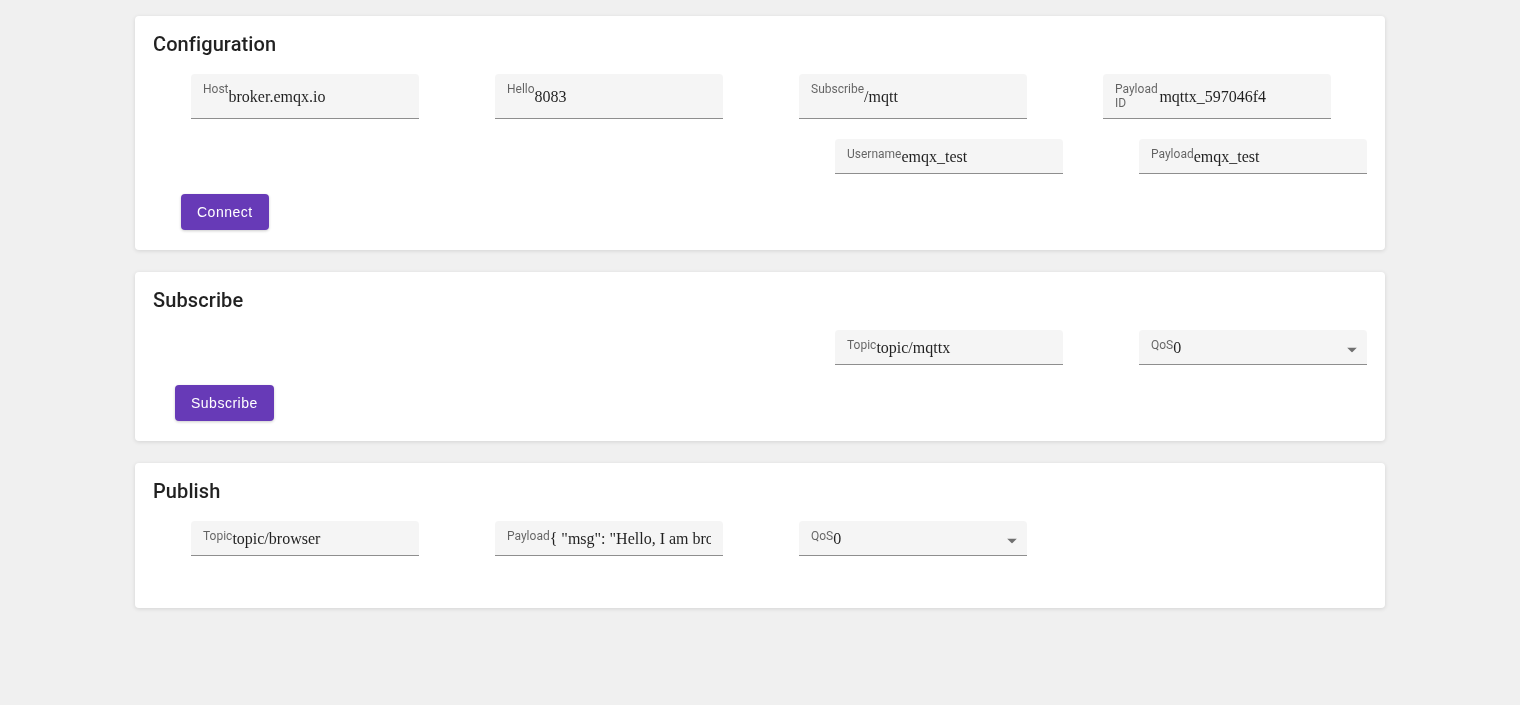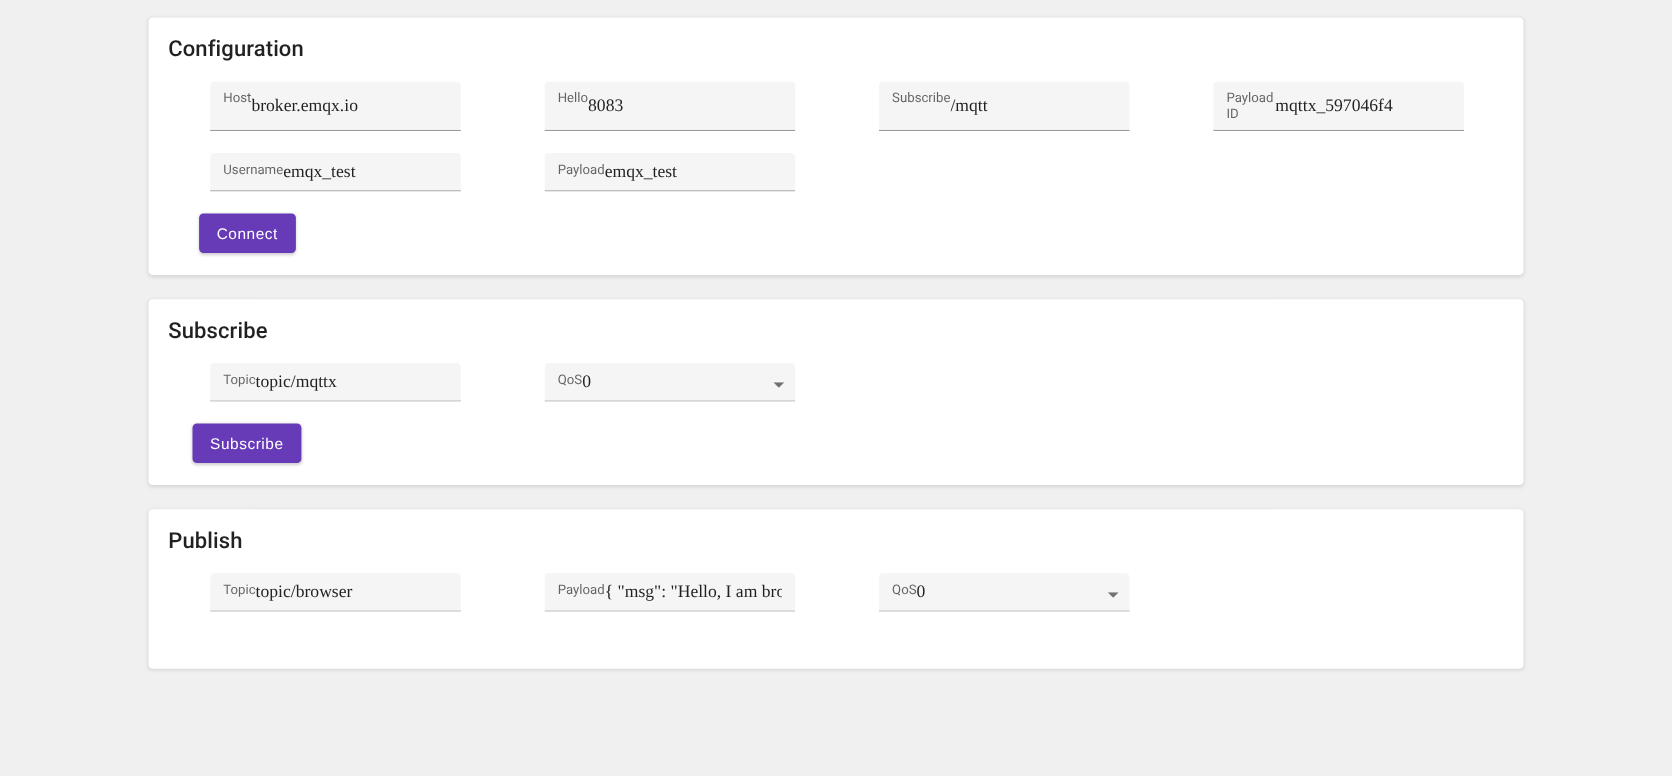--- a/index.html
+++ b/index.html
@@ -31,20 +31,21 @@
       letter-spacing: 0.1px;
     }
     .form-row {
       display: flex;
       gap: 76px;
       margin-bottom: 20px;
       padding-left: 38px;
     }
     .form-row.last {
       margin-bottom: 20px;
+      justify-content: flex-end;
     }
     .field {
       width: 228px;
       background: #f5f5f5;
       border-top-left-radius: 4px;
       border-top-right-radius: 4px;
       border-bottom: 1px solid rgba(0,0,0,0.42);
       padding: 8px 12px 6px 12px;
       display: flex;
       position: relative;

